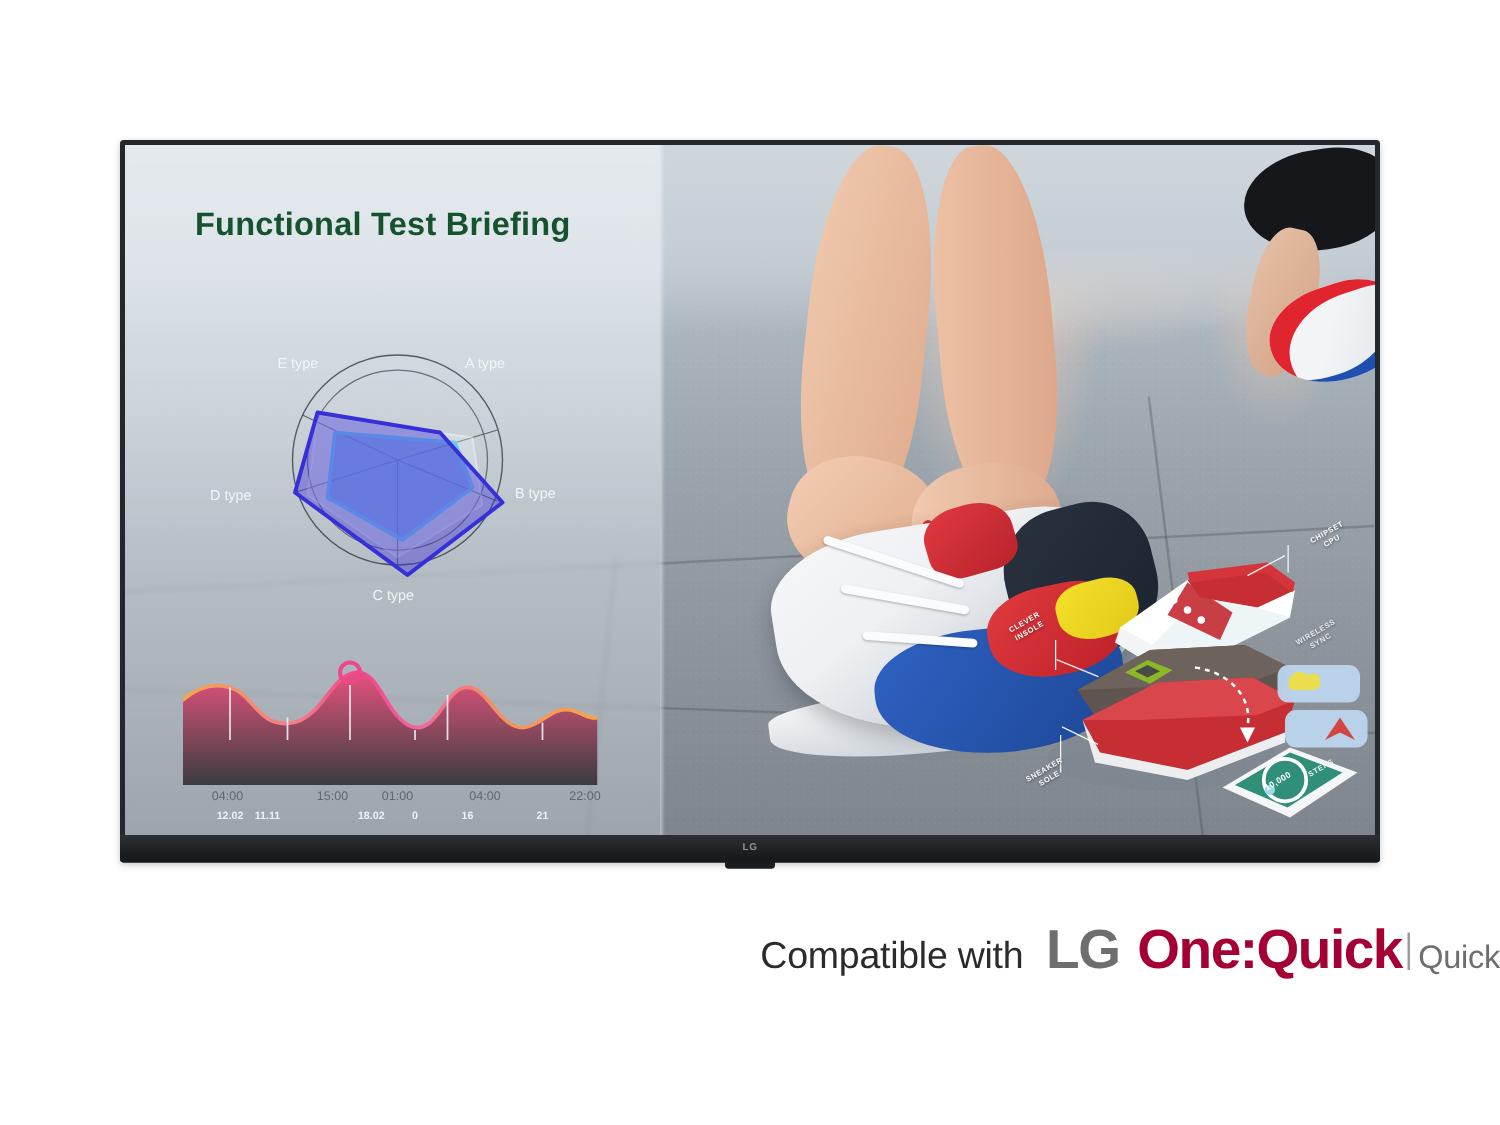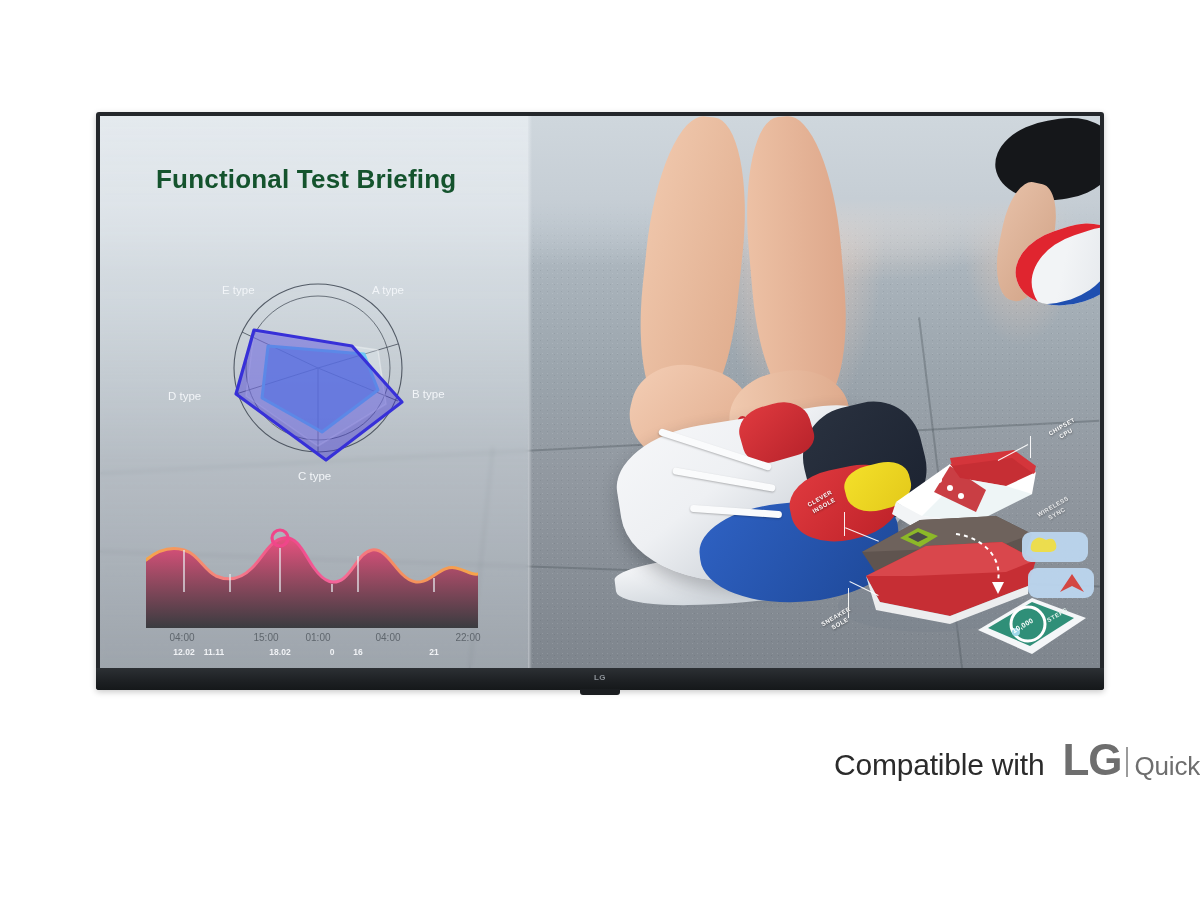--- a/index.html
+++ b/index.html
@@ -383,38 +383,39 @@
           <line x1="84" y1="46" x2="84" y2="64"></line>
           <line x1="134" y1="20" x2="134" y2="64"></line>
           <line x1="186" y1="56" x2="186" y2="64"></line>
           <line x1="212" y1="28" x2="212" y2="64"></line>
           <line x1="288" y1="50" x2="288" y2="64"></line>
         </g>
       </svg>
 
       <div class="tick-label" style="left:38px;top:72px;">12.02</div>
       <div class="tick-label" style="left:68px;top:72px;">11.11</div>
-      <div class="tick-label" style="left:134px;top:72px;">18.02</div>
+      <div class="tick-label" style="left:151px;top:72px;">18.02</div>
       <div class="tick-label" style="left:186px;top:72px;">0</div>
-      <div class="tick-label" style="left:212px;top:72px;">16</div>
+      <div class="tick-label" style="left:228px;top:72px;">16</div>
       <div class="tick-label" style="left:288px;top:72px;">21</div>
 
       <div class="time-label" style="left:36px;top:104px;">04:00</div>
       <div class="time-label" style="left:120px;top:104px;">15:00</div>
       <div class="time-label" style="left:172px;top:104px;">01:00</div>
       <div class="time-label" style="left:242px;top:104px;">04:00</div>
       <div class="time-label" style="left:322px;top:104px;">22:00</div>
     </div>
 
   </div>
 
   <div id="bottom-bezel">
     <div id="lg-bezel-logo">LG</div>
   </div>
   <div id="stand-nub"></div>
 </div>
 
 <div id="brand-caption">
   <span id="caption-compatible">Compatible with</span>
   <span id="brand-lg">LG</span>
+  <span id="brand-onequick">One:Quick</span>
   <span id="brand-divider"></span>
   <span id="brand-share">Quick</span>
 </div>
 
 </body></html>

